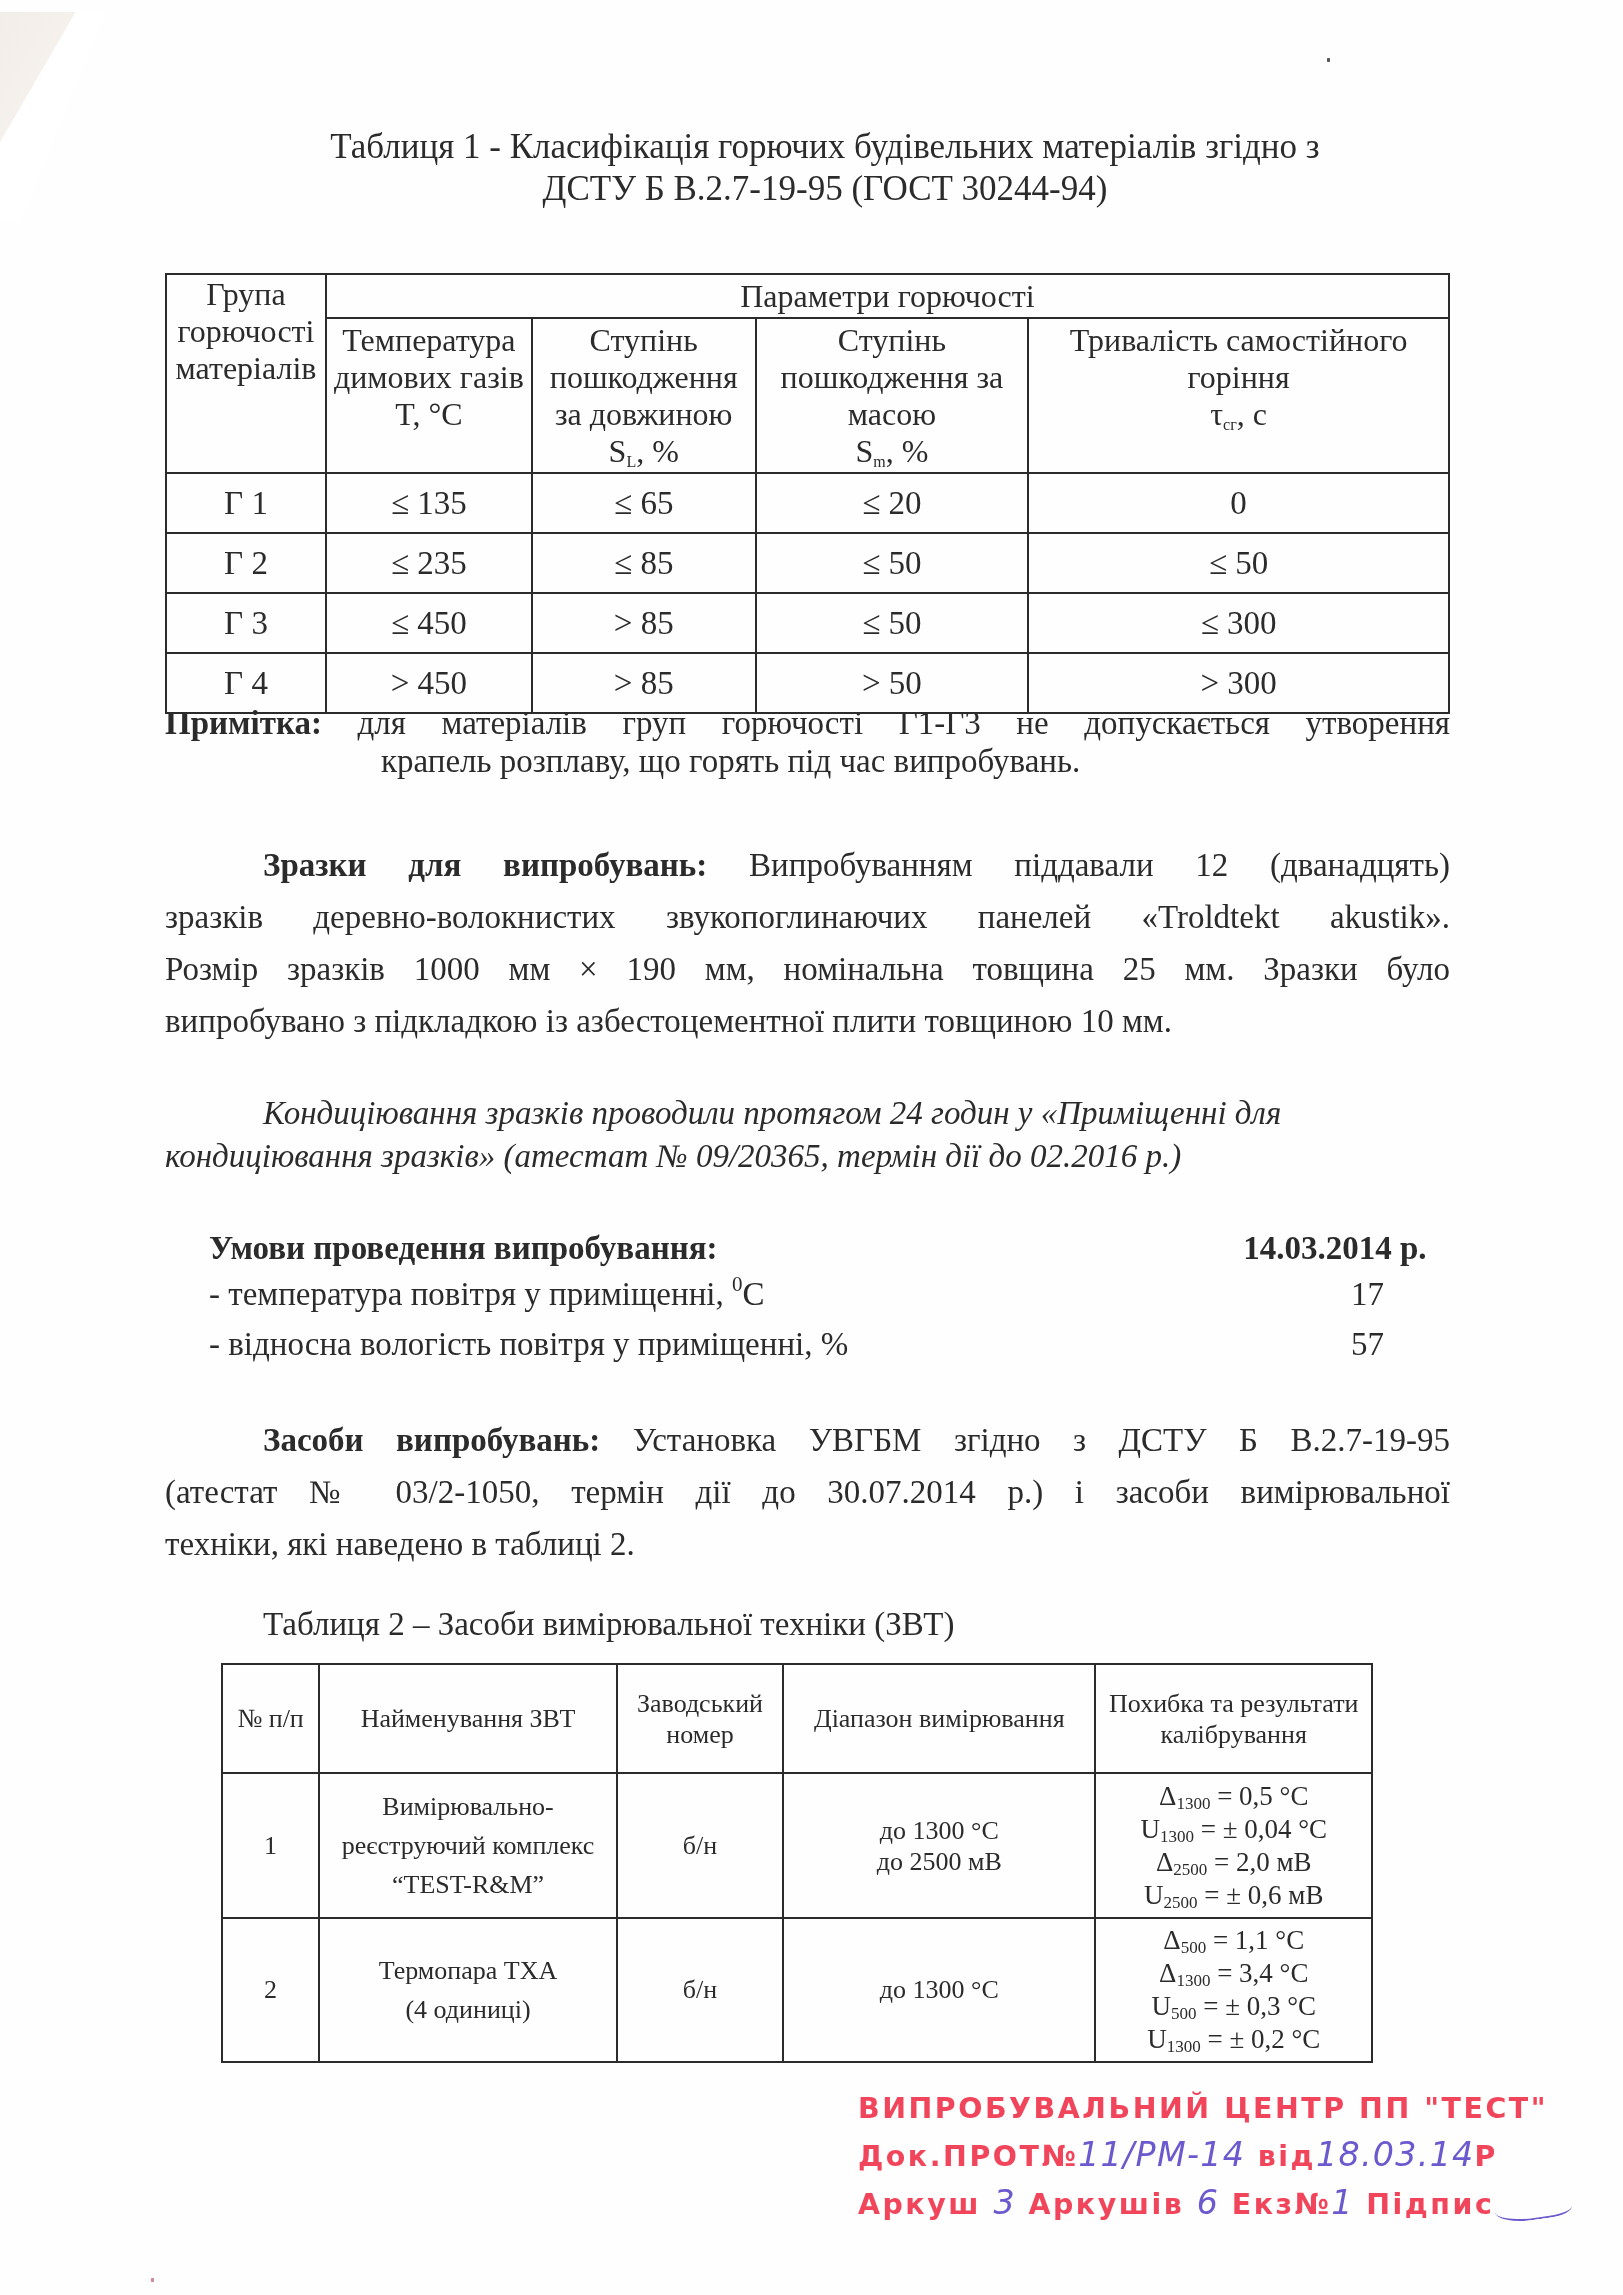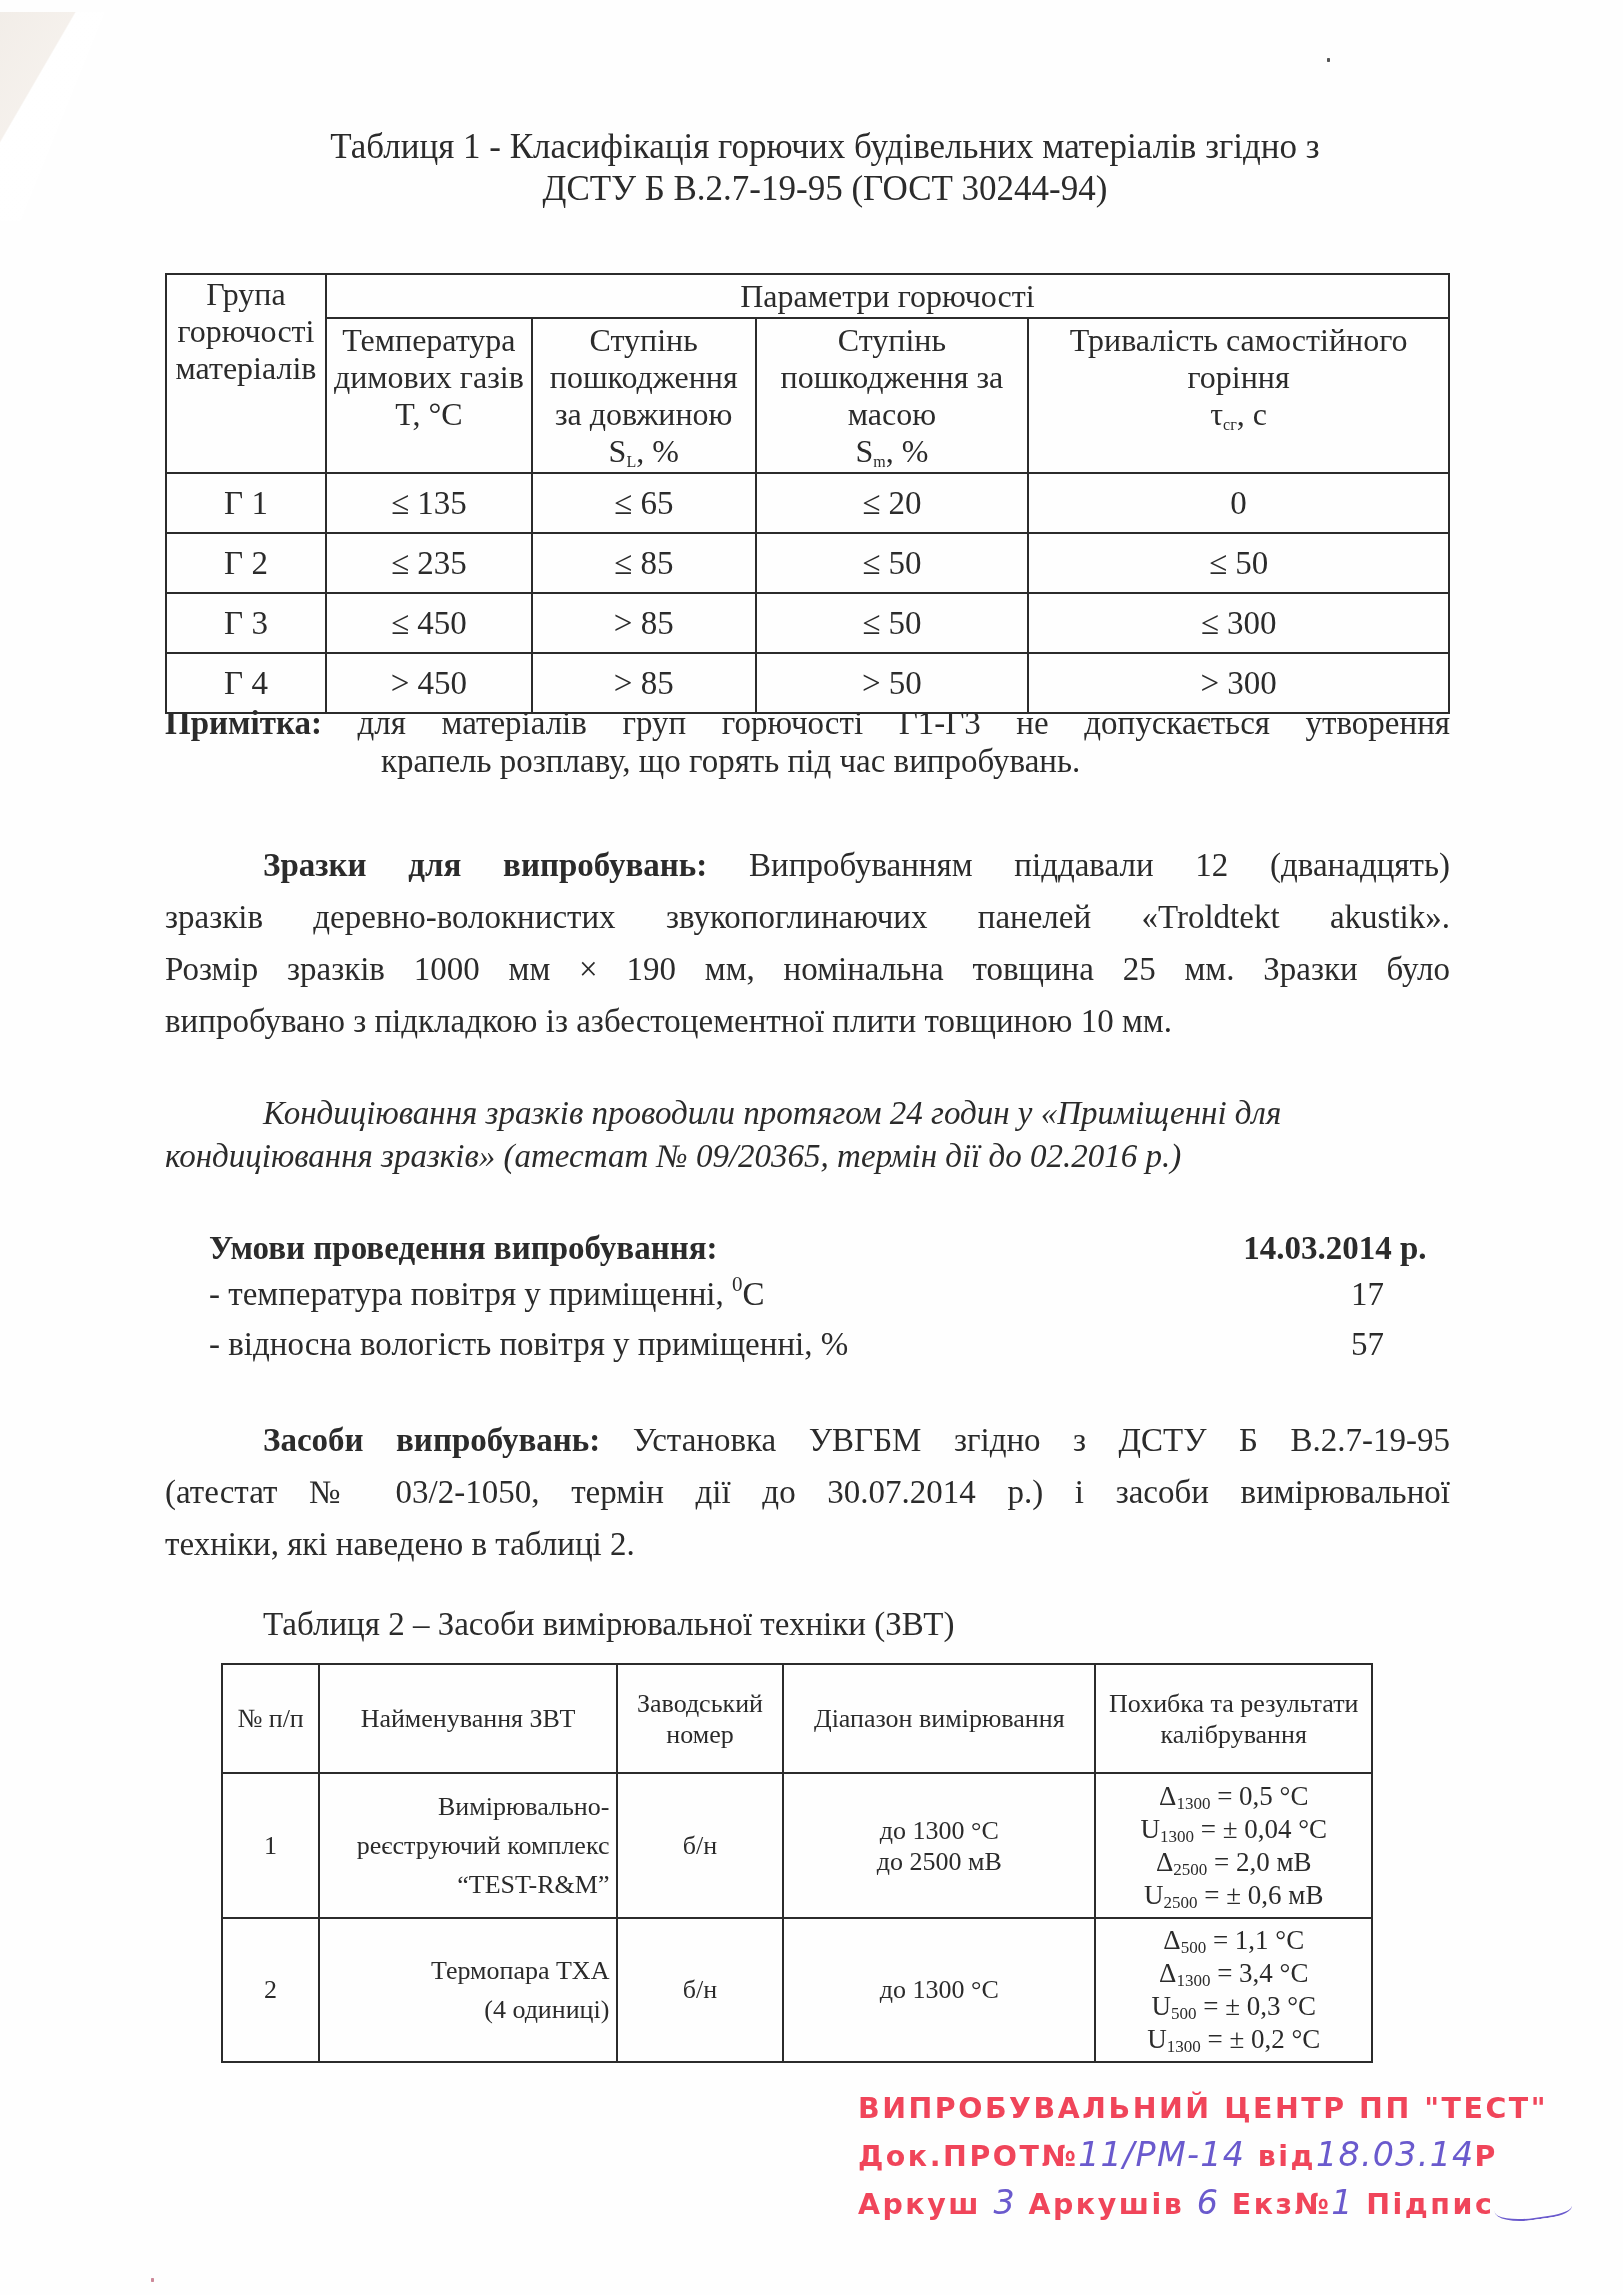--- a/index.html
+++ b/index.html
@@ -39,21 +39,21 @@
   .cond-row b { font-weight: bold; }
   .cond-val { width: 131px; text-align: center; }
   .p-means { top: 1414px; }
   .p-means .row { text-align: justify; text-align-last: justify; }
   .p-means .row.last { text-align-last: left; }
 
   .t2-caption { position: absolute; left: 263px; top: 1605px; font-size: 33px; line-height: 39px; }
   .t2 { left: 221px; top: 1663px; width: 1152px; font-size: 26px; line-height: 31px; }
   .t2 th { padding: 5.2px 3.9px; height: 97px; }
   .t2 td { padding: 5.2px 6.5px; }
-  .t2 .name { text-align: right; line-height: 39px; }
+  .t2 .name { text-align: center; line-height: 39px; }
   .t2 .err { line-height: 33px; font-size: 27px; }
   .t2 sub { font-size: 17px; vertical-align: -3.9px; }
 
   .stamp { position: absolute; left: 851px; top: 2085px; width: 694px; color: #f0455a;
            font-family: "DejaVu Sans", sans-serif; font-weight: bold; font-size: 29px; line-height: 46px;
            transform: scaleX(.98); letter-spacing: 2.6px; }
   .stamp .row { white-space: nowrap; }
   .hand { color: #6a5acd; font-family: "DejaVu Sans", sans-serif; font-weight: normal; font-style: italic;
           font-size: 34px; letter-spacing: 1.3px; }
   .sig { display: inline-block; width: 79px; height: 26px; border-bottom: 2px solid #6a5acd;

